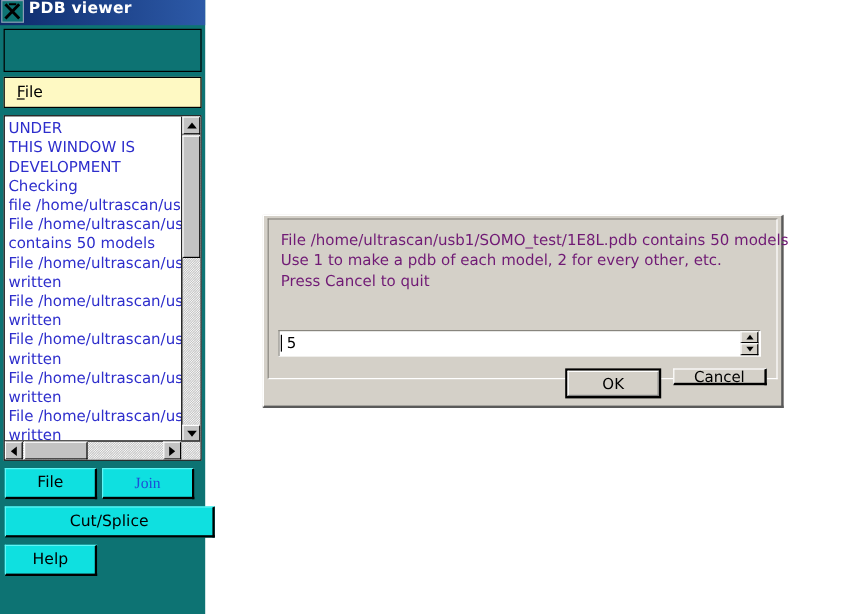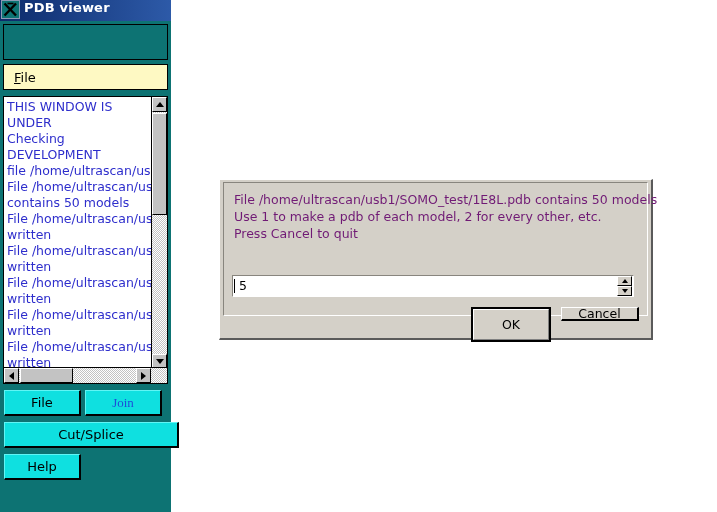--- a/index.html
+++ b/index.html
@@ -261,21 +261,21 @@
     background: #d4d0c8;
     border-top: 1px solid #ffffff; border-left: 1px solid #ffffff;
     border-right: 2px solid #000; border-bottom: 2px solid #000;
     box-sizing: border-box;
     font-size: 12.5px; color: #000;
     display: flex; align-items: center; justify-content: center;
     font-family: "DejaVu Sans", "Liberation Sans", sans-serif;
   }
   .dbtn.default {
     border: 2px solid #000;
-    width: 80px; height: 35px;
+    width: 80px; height: 25px;
   }
   .dbtn.default .inner {
     width: 100%; height: 100%;
     background: #d4d0c8;
     border-top: 1px solid #ffffff; border-left: 1px solid #ffffff;
     border-right: 1px solid #808080; border-bottom: 1px solid #808080;
     box-sizing: border-box;
     display: flex; align-items: center; justify-content: center;
   }
 </style>
@@ -299,24 +299,24 @@
     </div>
 
     <div id="banner-area"></div>
 
     <div id="menubar">
       <div class="menu-item"><u>F</u>ile</div>
     </div>
 
     <div id="listbox-outer">
       <div id="list-items">
+        <div class="list-row">UNDER</div>
         <div class="list-row">THIS WINDOW IS</div>
-        <div class="list-row">UNDER</div>
+        <div class="list-row">DEVELOPMENT</div>
         <div class="list-row">Checking</div>
-        <div class="list-row">DEVELOPMENT</div>
         <div class="list-row">file /home/ultrascan/usl</div>
         <div class="list-row">File /home/ultrascan/us</div>
         <div class="list-row">contains 50 models</div>
         <div class="list-row">File /home/ultrascan/us</div>
         <div class="list-row">written</div>
         <div class="list-row">File /home/ultrascan/us</div>
         <div class="list-row">written</div>
         <div class="list-row">File /home/ultrascan/us</div>
         <div class="list-row">written</div>
         <div class="list-row">File /home/ultrascan/us</div>

